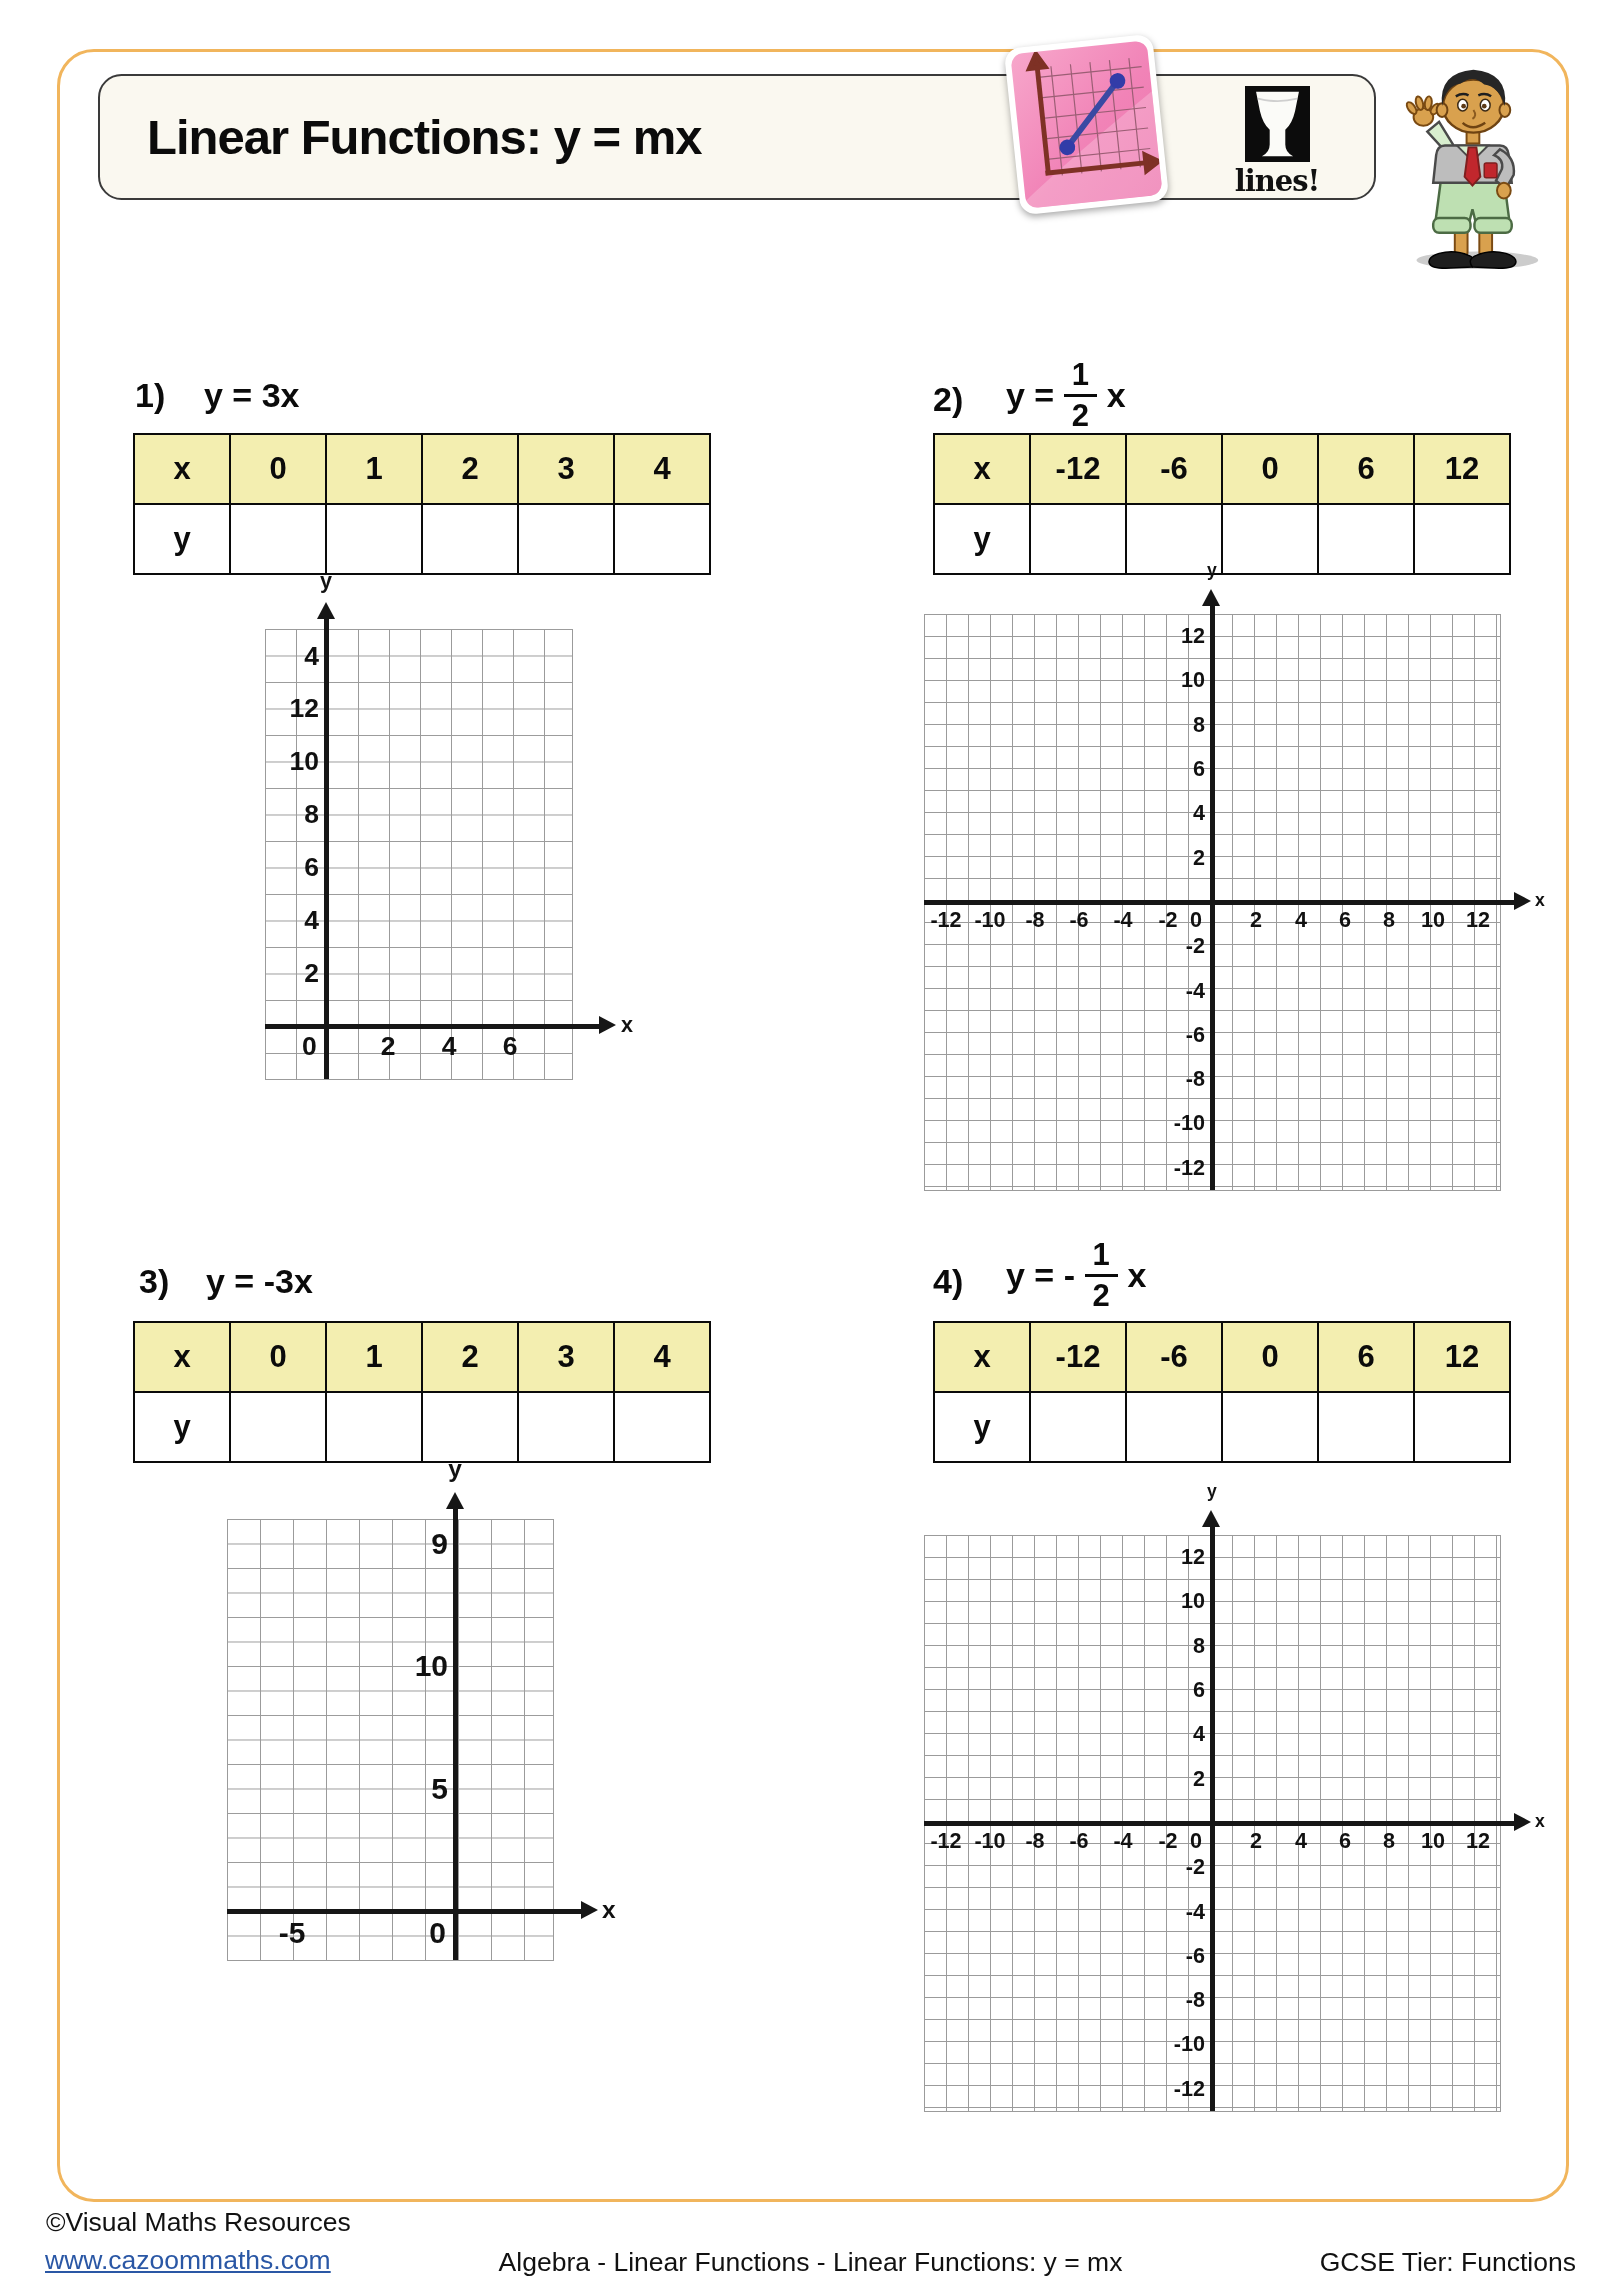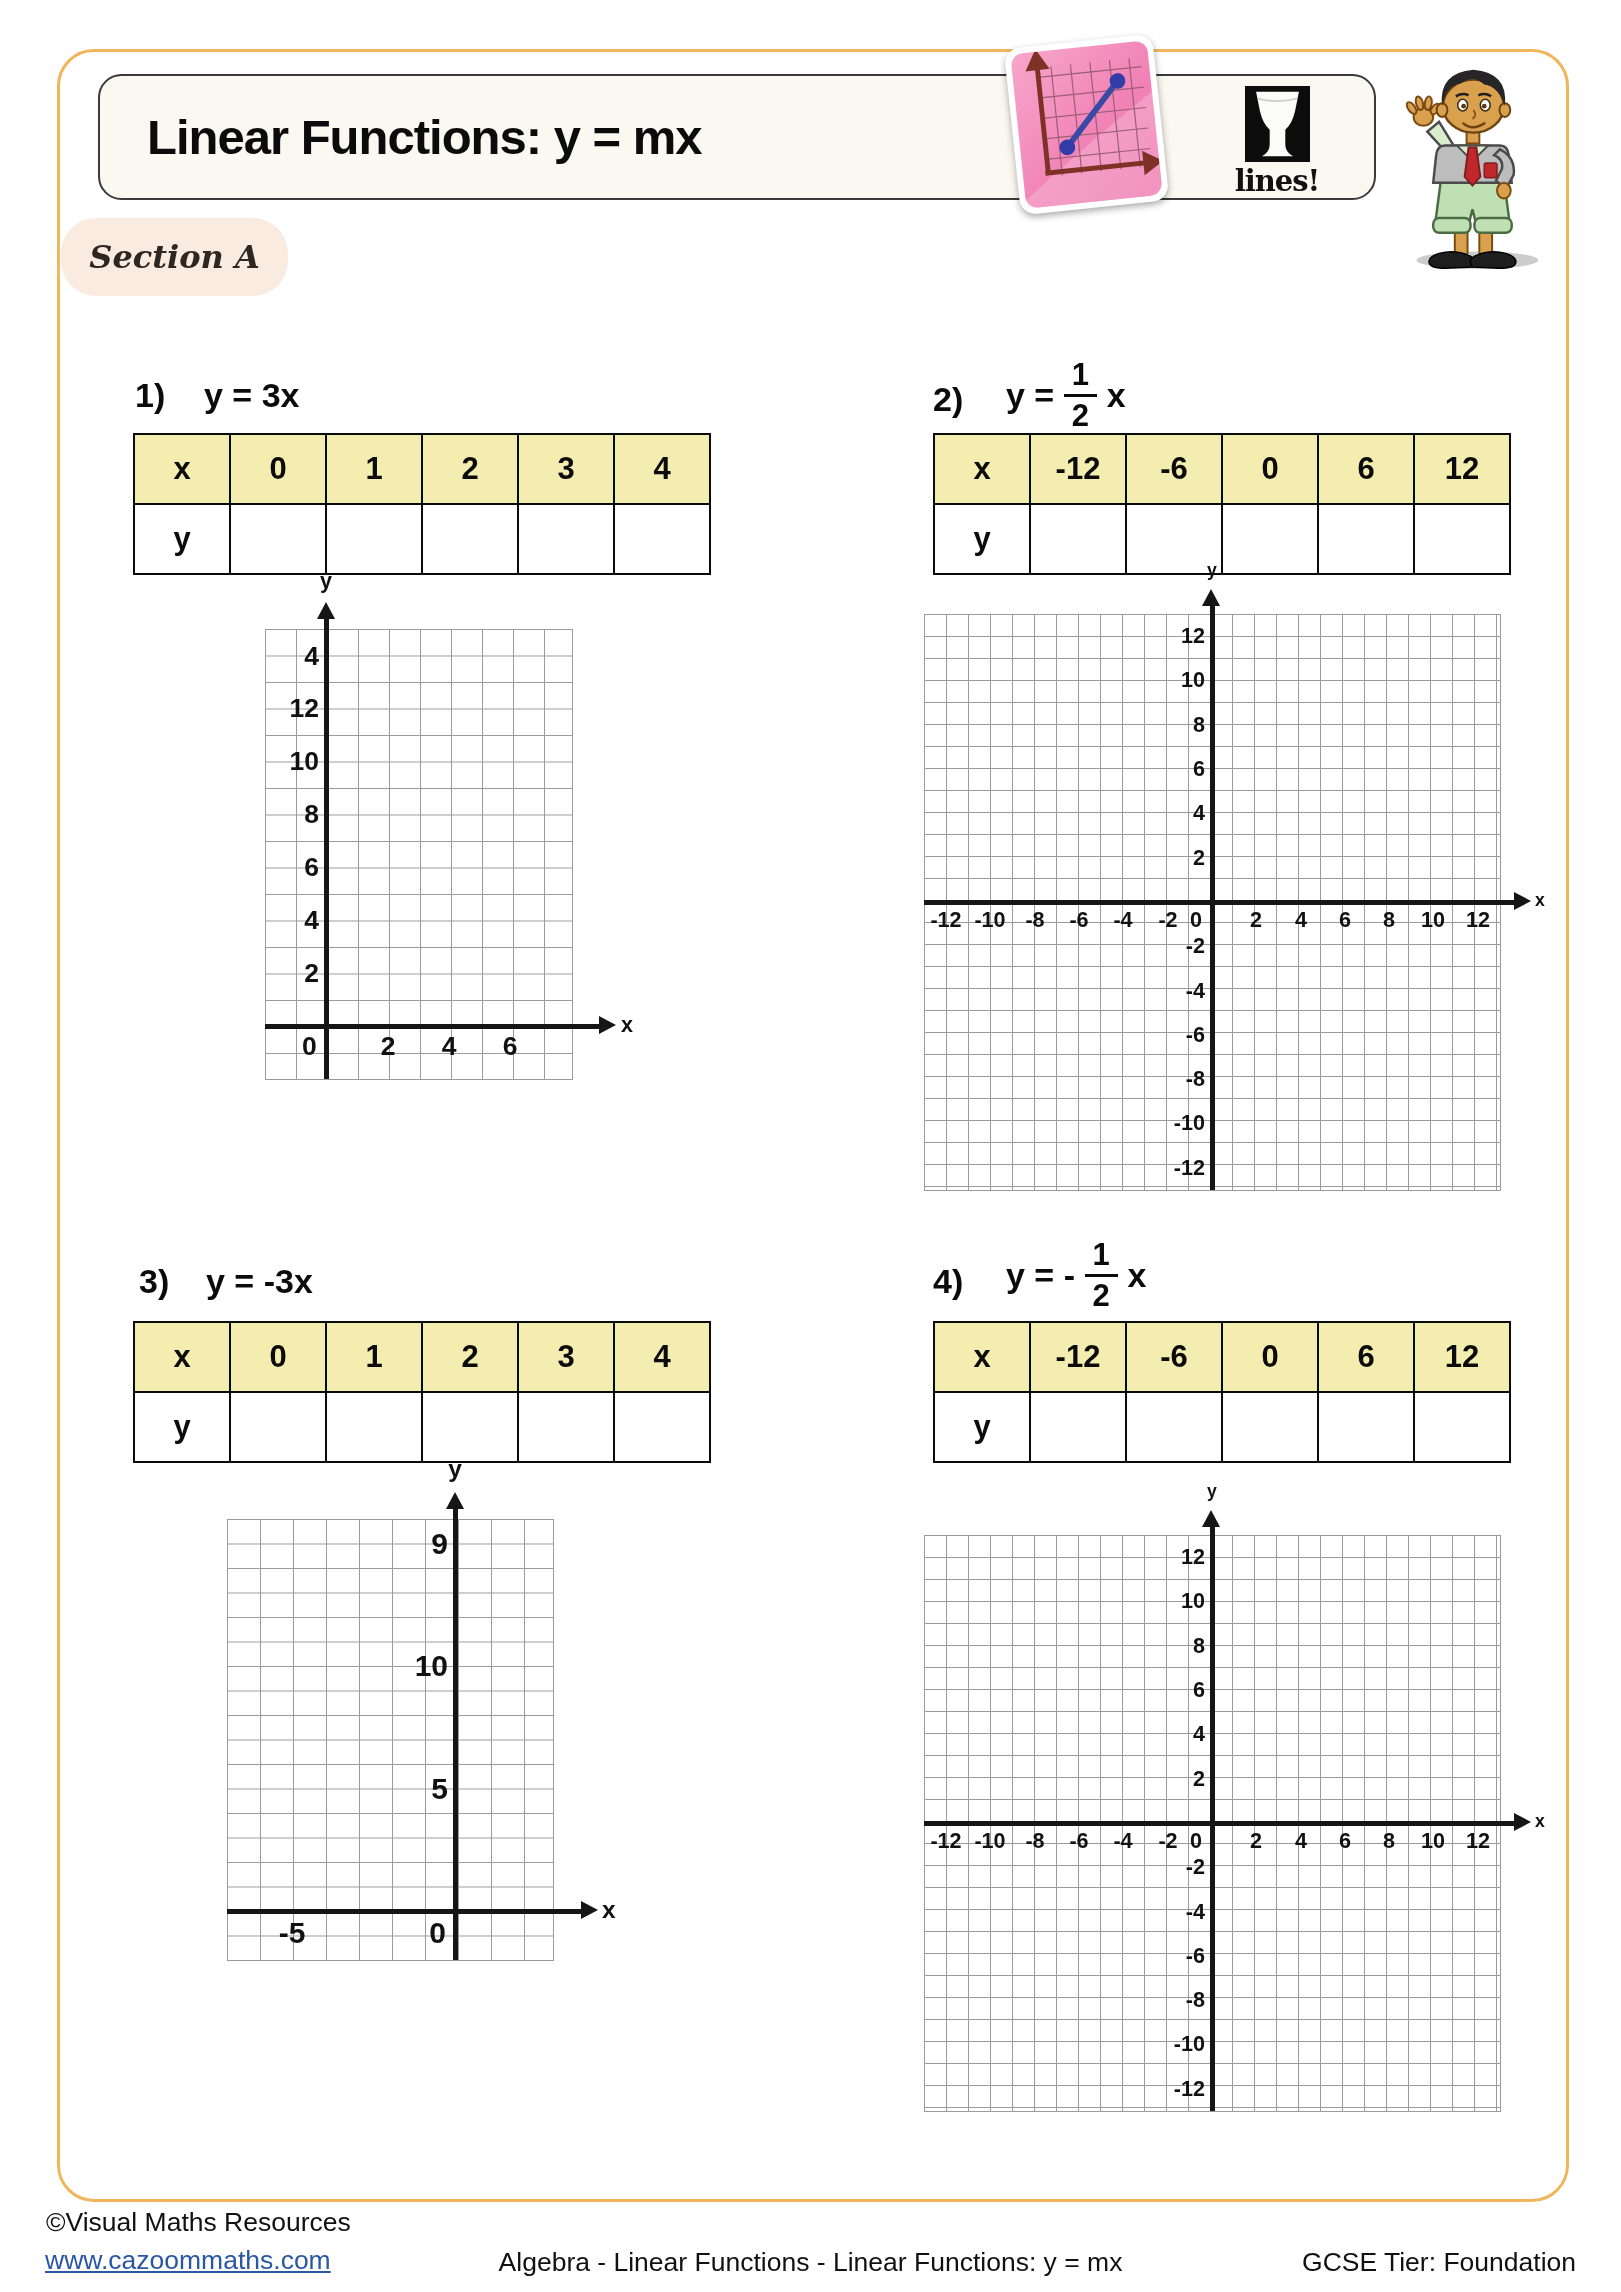--- a/index.html
+++ b/index.html
@@ -142,23 +142,20 @@
     <ellipse cx="80" cy="45" rx="5" ry="6" fill="#ffffff" stroke="#3B2A16" stroke-width="1.5"></ellipse>
     <ellipse cx="103" cy="45" rx="5" ry="6" fill="#ffffff" stroke="#3B2A16" stroke-width="1.5"></ellipse>
     <circle cx="81" cy="46" r="2.4" fill="#5C3A17"></circle>
     <circle cx="102" cy="46" r="2.4" fill="#5C3A17"></circle>
     <path d="M73,36 q7,-4 13,-1" fill="none" stroke="#1F1F1F" stroke-width="2.5"></path>
     <path d="M96,35 q7,-3 13,1" fill="none" stroke="#1F1F1F" stroke-width="2.5"></path>
     <path d="M91,50 q4,6 -1,9" fill="none" stroke="#8A5A20" stroke-width="2"></path>
     <path d="M80,63 q10,9 23,0" fill="none" stroke="#6E4312" stroke-width="2.5"></path>
   </svg>
 
-  <div class="badge">
-    <span>Section A</span>
-  </div>
 
 
   <div class="pnum" style="left:135px;top:376px">1)</div>
   <div class="peq" style="left:204px;top:376px">y = 3x</div>
   <table class="vtable" style="left:133px;top:433px">
       <tbody>
         <tr>
           <td class="hd">x</td>
           <td class="hd">0</td>
           <td class="hd">1</td>
@@ -354,16 +351,16 @@
       <div class="glabel ytick" style="left: 163px; top: 155px; width: 118px; transform: translateY(-50%); font-size: 21.6px;">6</div>
       <div class="glabel ytick" style="left: 163px; top: 111px; width: 118px; transform: translateY(-50%); font-size: 21.6px;">8</div>
       <div class="glabel ytick" style="left: 163px; top: 66px; width: 118px; transform: translateY(-50%); font-size: 21.6px;">10</div>
       <div class="glabel ytick" style="left: 163px; top: 22px; width: 118px; transform: translateY(-50%); font-size: 21.6px;">12</div>
       <div class="glabel ytick" style="left: 219px; top: 295px; width: 59px; font-size: 21.6px;">0</div>
     </div>
 
   <div class="foot" style="left:46px;top:2207px">©Visual Maths Resources</div>
   <a class="footer-link" style="left:45px;top:2245px" href="#">www.cazoommaths.com</a>
   <div class="foot" style="left:50%;top:2247px;transform:translateX(-50%)">Algebra - Linear Functions - Linear Functions: y = mx</div>
-  <div class="foot" style="right:45px;top:2247px;position:absolute">GCSE Tier: Foundation</div>
+  <div class="foot" style="right:45px;top:2247px;position:absolute">GCSE Tier: Functions</div>
 
 </div>
 
 
 </body></html>

